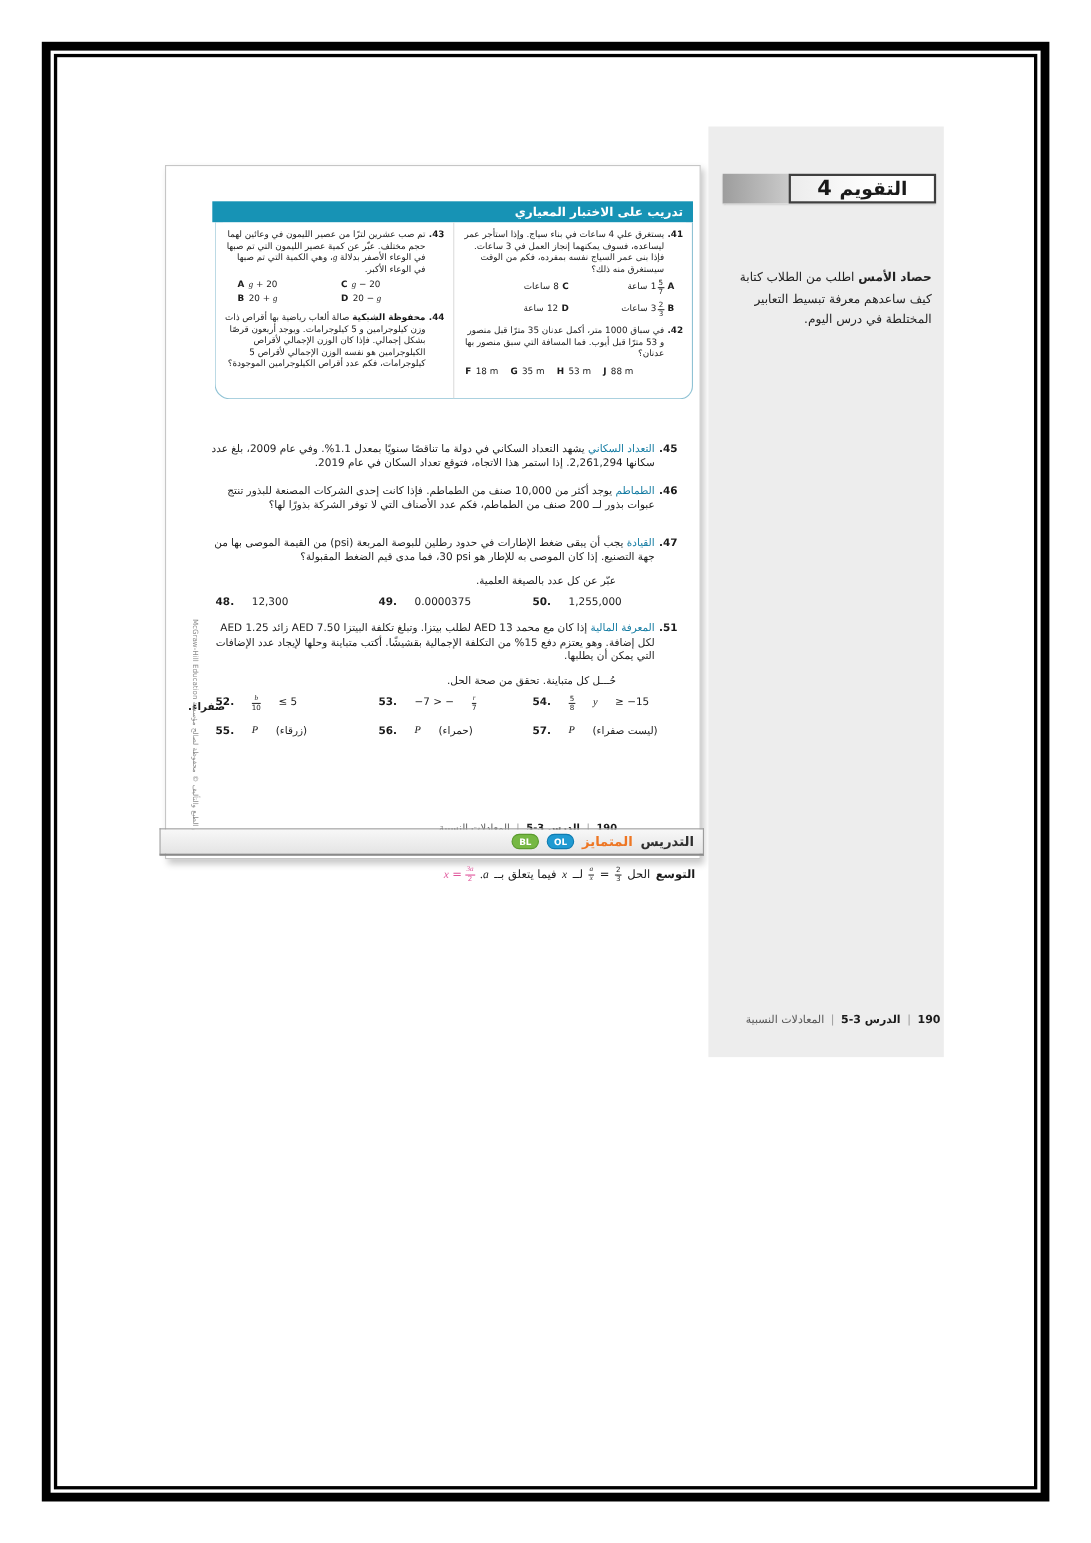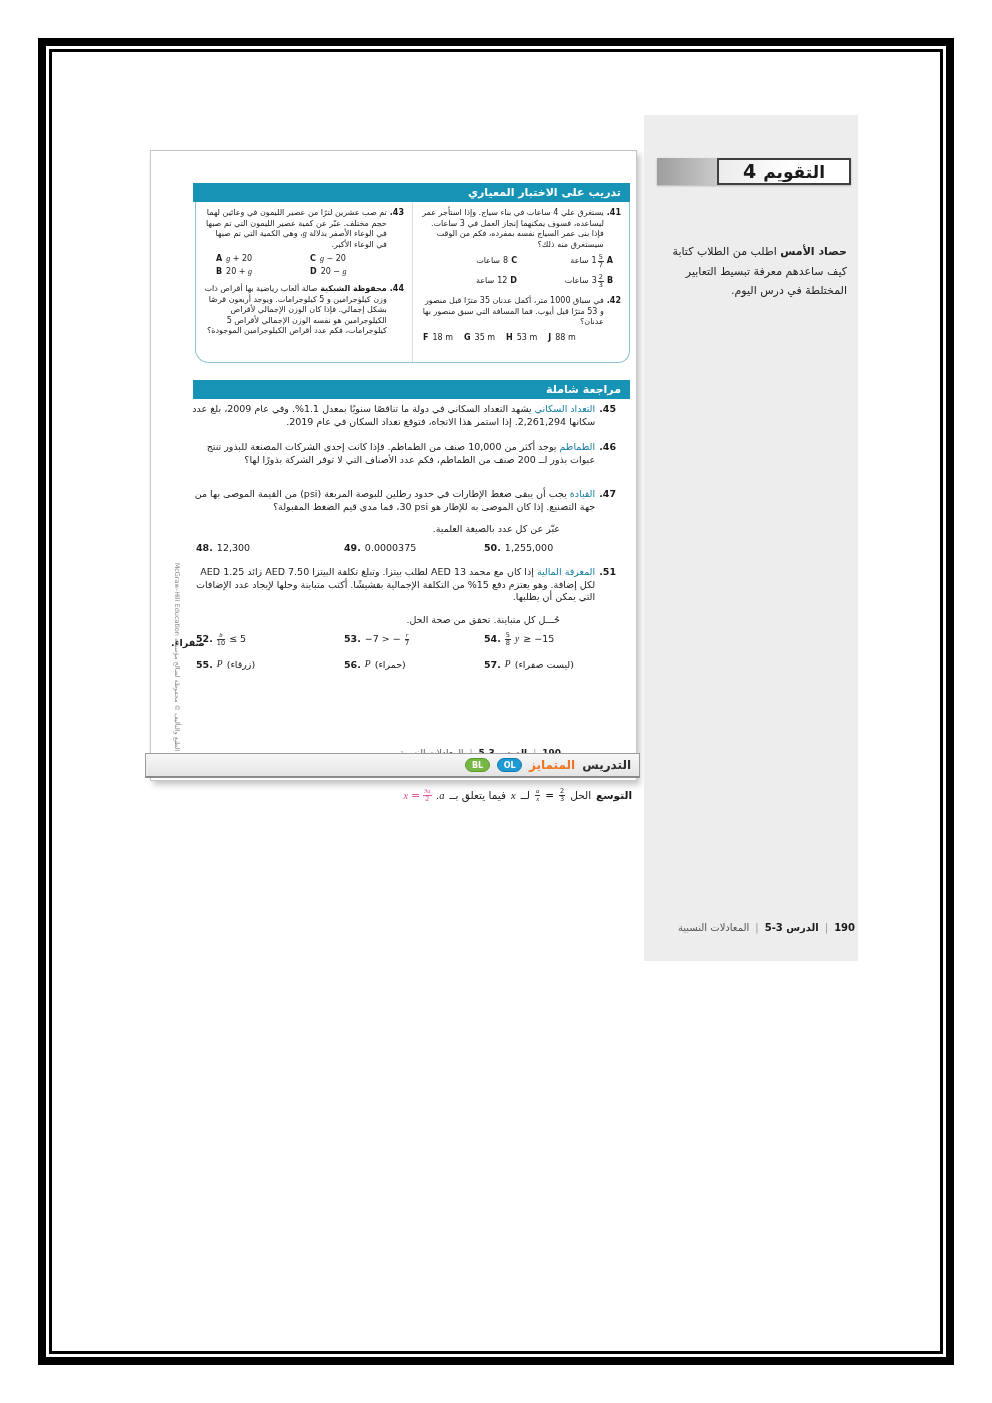--- a/index.html
+++ b/index.html
@@ -48,21 +48,21 @@
 
   
   .review { position:absolute; left:12px; right:8px; top:252px; direction:rtl;
             text-align:right; font-size:9.5px; line-height:12.5px; }
   .prob { display:flex; gap:4px; margin:0 12px 13px 20px; }
   .prob-num { font-weight:bold; white-space:nowrap; }
   .kw { color:#137ba2; font-weight:normal; }
   .prompt { font-weight:normal; margin:2px 68px 6px 0; }
   .exrow { display:grid; grid-template-columns:148px 140px auto; direction:ltr;
            margin:0 0 12px 33px; font-size:9.5px; align-items:center; }
-  .ex { display:flex; direction:ltr; align-items:center; gap:4px; }
+  .ex { display:flex; direction:ltr; align-items:center; gap:16px; }
   .ex .ex-num { font-weight:bold; }
   .skills-wrap { position:absolute; left:12px; right:8px; top:485px; direction:rtl;
                  text-align:right; font-size:9.5px; line-height:13px; }
   .skills-intro { font-weight:bold; margin:0 2px 1px 8px; }
   .skills-l2 { font-weight:bold; text-align:left; margin-left:8px; margin-bottom:9px; }
 
   .scan-footer { position:absolute; right:75px; top:597px; direction:rtl; display:flex;
                  gap:6px; align-items:center; font-size:9px; }
   .f-page, .f-lesson { font-weight:bold;text-align:right; }
   .f-sep { color:#999; }
@@ -210,23 +210,20 @@
             <span dir="ltr"><span>20 − </span><span class="mvar">g</span><span></span></span>
           </span>
       </div>
       <div class="tp-prob">
         <span class="tp-num">44.</span>
         <span><b>محفوظة الشبكية</b> <span>صالة ألعاب رياضية بها أقراص ذات وزن كيلوجرامين و 5 كيلوجرامات. ويوجد أربعون قرصًا بشكل إجمالي. فإذا كان الوزن الإجمالي لأقراص الكيلوجرامين هو نفسه الوزن الإجمالي لأقراص 5 كيلوجرامات، فكم عدد أقراص الكيلوجرامين الموجودة؟</span></span>
       </div>
     </div>
   </div>
 
-  <div class="banner banner-review">
-    <span>مراجعة شاملة</span>
-  </div>
 
   <div class="review">
     <div class="prob">
       <span class="prob-num">45.</span>
       <span><span class="kw">التعداد السكاني</span> <span>يشهد التعداد السكاني في دولة ما تناقصًا سنويًا بمعدل</span> <span dir="ltr">%1.1</span><span>. وفي عام 2009، بلغ عدد سكانها 2,261,294. إذا استمر هذا الاتجاه، فتوقع تعداد السكان في عام 2019.</span></span>
     </div>
     <div class="prob" style="margin-bottom:22px;">
       <span class="prob-num">46.</span>
       <span><span class="kw">الطماطم</span> <span>يوجد أكثر من 10,000 صنف من الطماطم. فإذا كانت إحدى الشركات المصنعة للبذور تنتج عبوات بذور لــ 200 صنف من الطماطم، فكم عدد الأصناف التي لا توفر الشركة بذورًا لها؟</span></span>
     </div>

